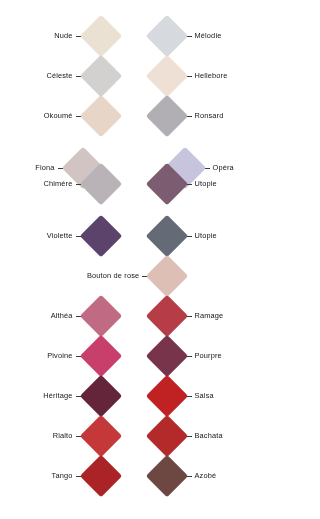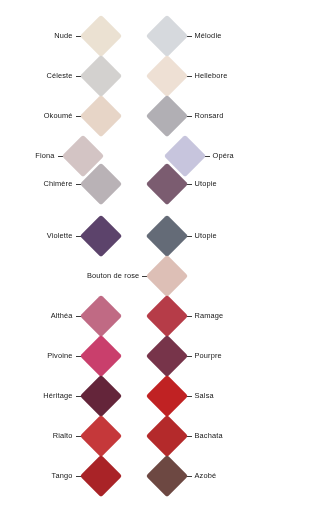--- a/index.html
+++ b/index.html
@@ -129,21 +129,21 @@
         </span>
       </div>
       <div class="side side-right">
         <span class="diamond-wrap">
           <span class="diamond" style="background: rgb(177, 175, 180);"></span>
         </span>
         <span class="leader"></span>
         <span class="swatch-label">Ronsard</span>
       </div>
     </div>
-    <div class="swatch-row" style="top: 136px; gap: 36px;">
+    <div class="swatch-row" style="top: 148px; gap: 36px;">
       <div class="side side-left">
         <span class="swatch-label">Fiona</span>
         <span class="leader"></span>
         <span class="diamond-wrap">
           <span class="diamond" style="background: rgb(211, 196, 196);"></span>
         </span>
       </div>
       <div class="side side-right">
         <span class="diamond-wrap">
           <span class="diamond" style="background: rgb(199, 197, 221);"></span>

